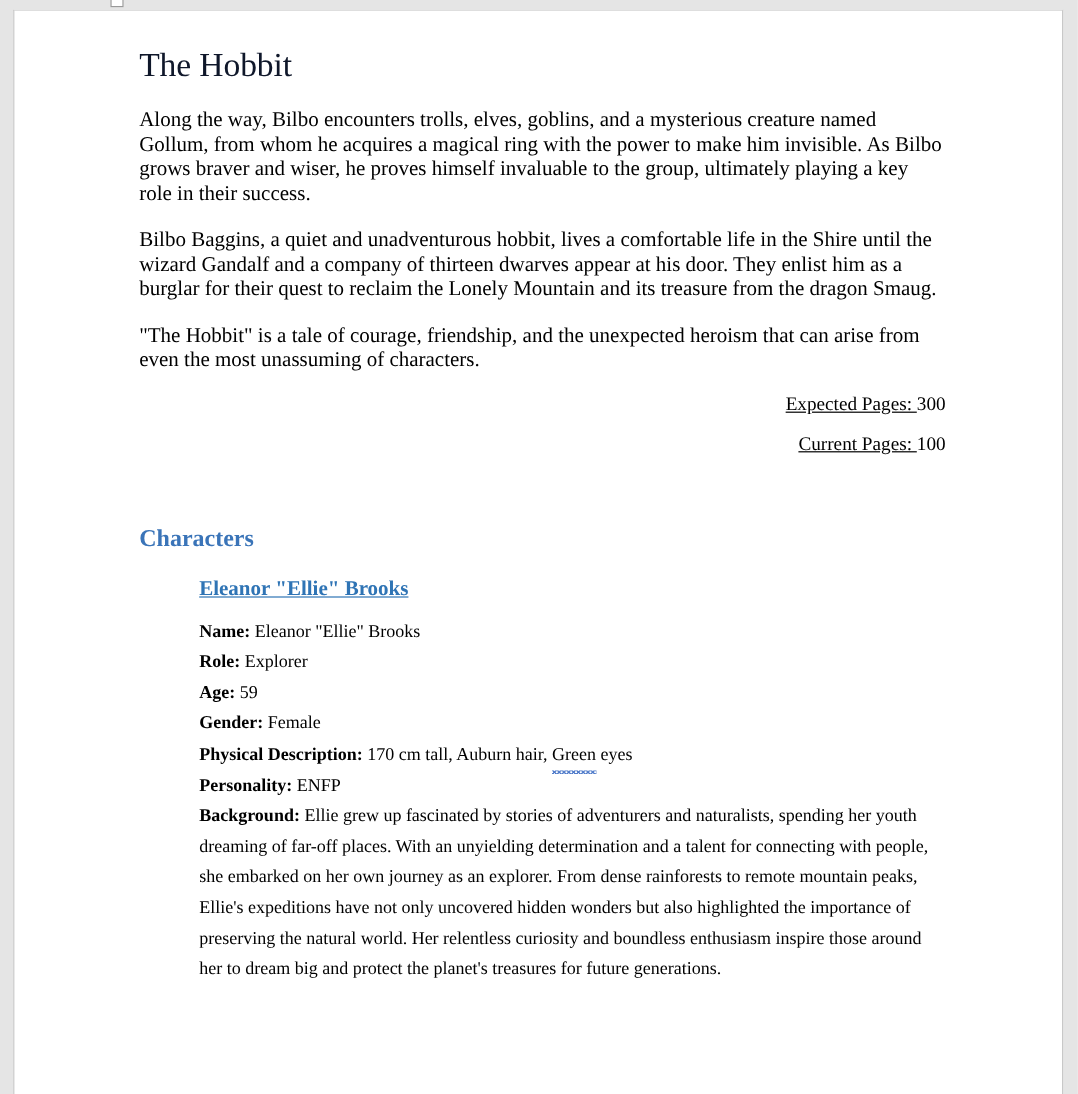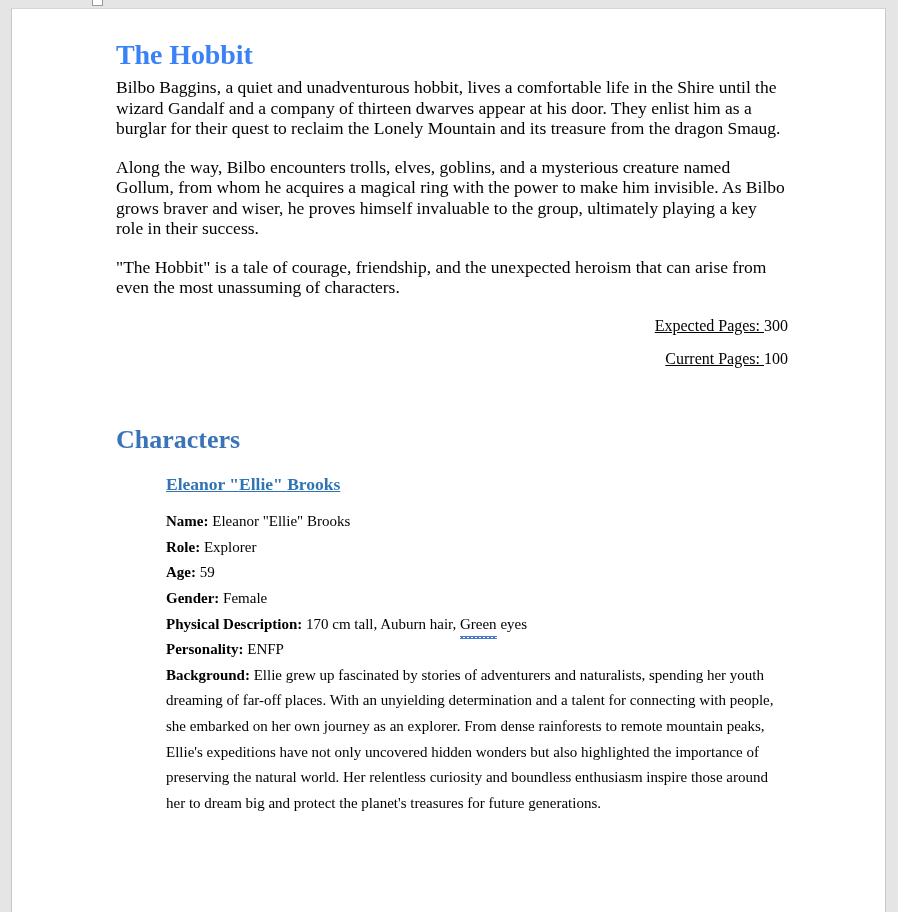--- a/index.html
+++ b/index.html
@@ -54,24 +54,24 @@
   .page-body {
     position: absolute;
     left: 104px;
     top: 30px;
     width: 672px;
   }
 
   
   .book-title {
     font-size: 28px;
-    font-weight: bold;
+    font-weight: normal;
     line-height: 1.15;
-    color: #3b82f6;
-    margin: 0 0 6px 0;
+    color: #0f172a;
+    margin: 0 0 18px 0;
     letter-spacing: -0.1px;
   }
 
   .genre-line {
     font-style: italic;
     font-size: 15px;
     line-height: 1.2;
     color: #000000;
     margin: 0 0 22px 0;
   }
@@ -89,21 +89,21 @@
     line-height: 20px;
     color: #000000;
     margin: 0 0 13px 0;
     text-align: right;
   }
   .page-count-line .lbl {
     text-decoration: underline;
   }
 
   .section-heading {
-    font-size: 26px;
+    font-size: 20px;
     font-weight: bold;
     color: #3a74b8;
     margin: 57px 0 20px 0;
     line-height: 1.1;
   }
 
   .character-block {
     margin-left: 50px;
   }
 
@@ -154,23 +154,23 @@
 <div class="doc-canvas">
 
   <div class="ruler-marker"></div>
 
   <div class="page-sheet">
     <div class="page-body">
 
       <h1 class="book-title">The Hobbit</h1>
 
 
+      <p class="para">Along the way, Bilbo encounters trolls, elves, goblins, and a mysterious creature named Gollum, from whom he acquires a magical ring with the power to make him invisible. As Bilbo grows braver and wiser, he proves himself invaluable to the group, ultimately playing a key role in their success.</p>
+
       <p class="para">Bilbo Baggins, a quiet and unadventurous hobbit, lives a comfortable life in the Shire until the wizard Gandalf and a company of thirteen dwarves appear at his door. They enlist him as a burglar for their quest to reclaim the Lonely Mountain and its treasure from the dragon Smaug.</p>
-
-      <p class="para">Along the way, Bilbo encounters trolls, elves, goblins, and a mysterious creature named Gollum, from whom he acquires a magical ring with the power to make him invisible. As Bilbo grows braver and wiser, he proves himself invaluable to the group, ultimately playing a key role in their success.</p>
 
       <p class="para">"The Hobbit" is a tale of courage, friendship, and the unexpected heroism that can arise from even the most unassuming of characters.</p>
 
       <p class="page-count-line">
         <span class="lbl">Expected Pages: </span><span>300</span>
       </p>
 
       <p class="page-count-line">
         <span class="lbl">Current Pages: </span><span>100</span>
       </p>

